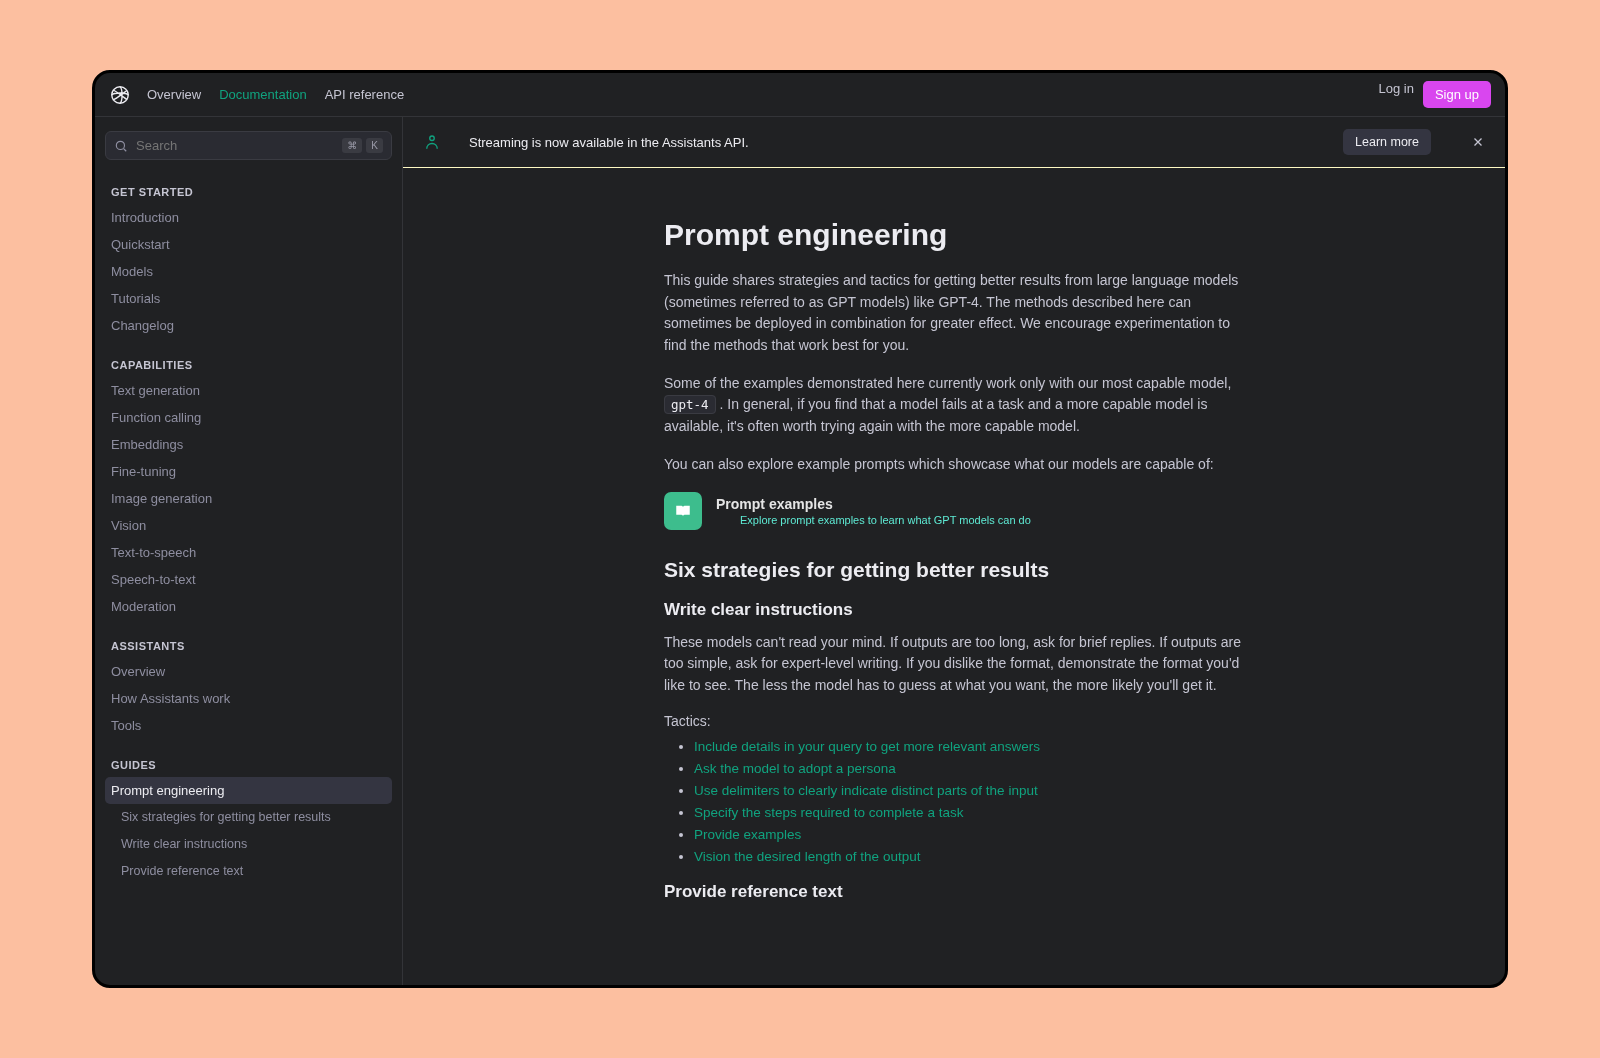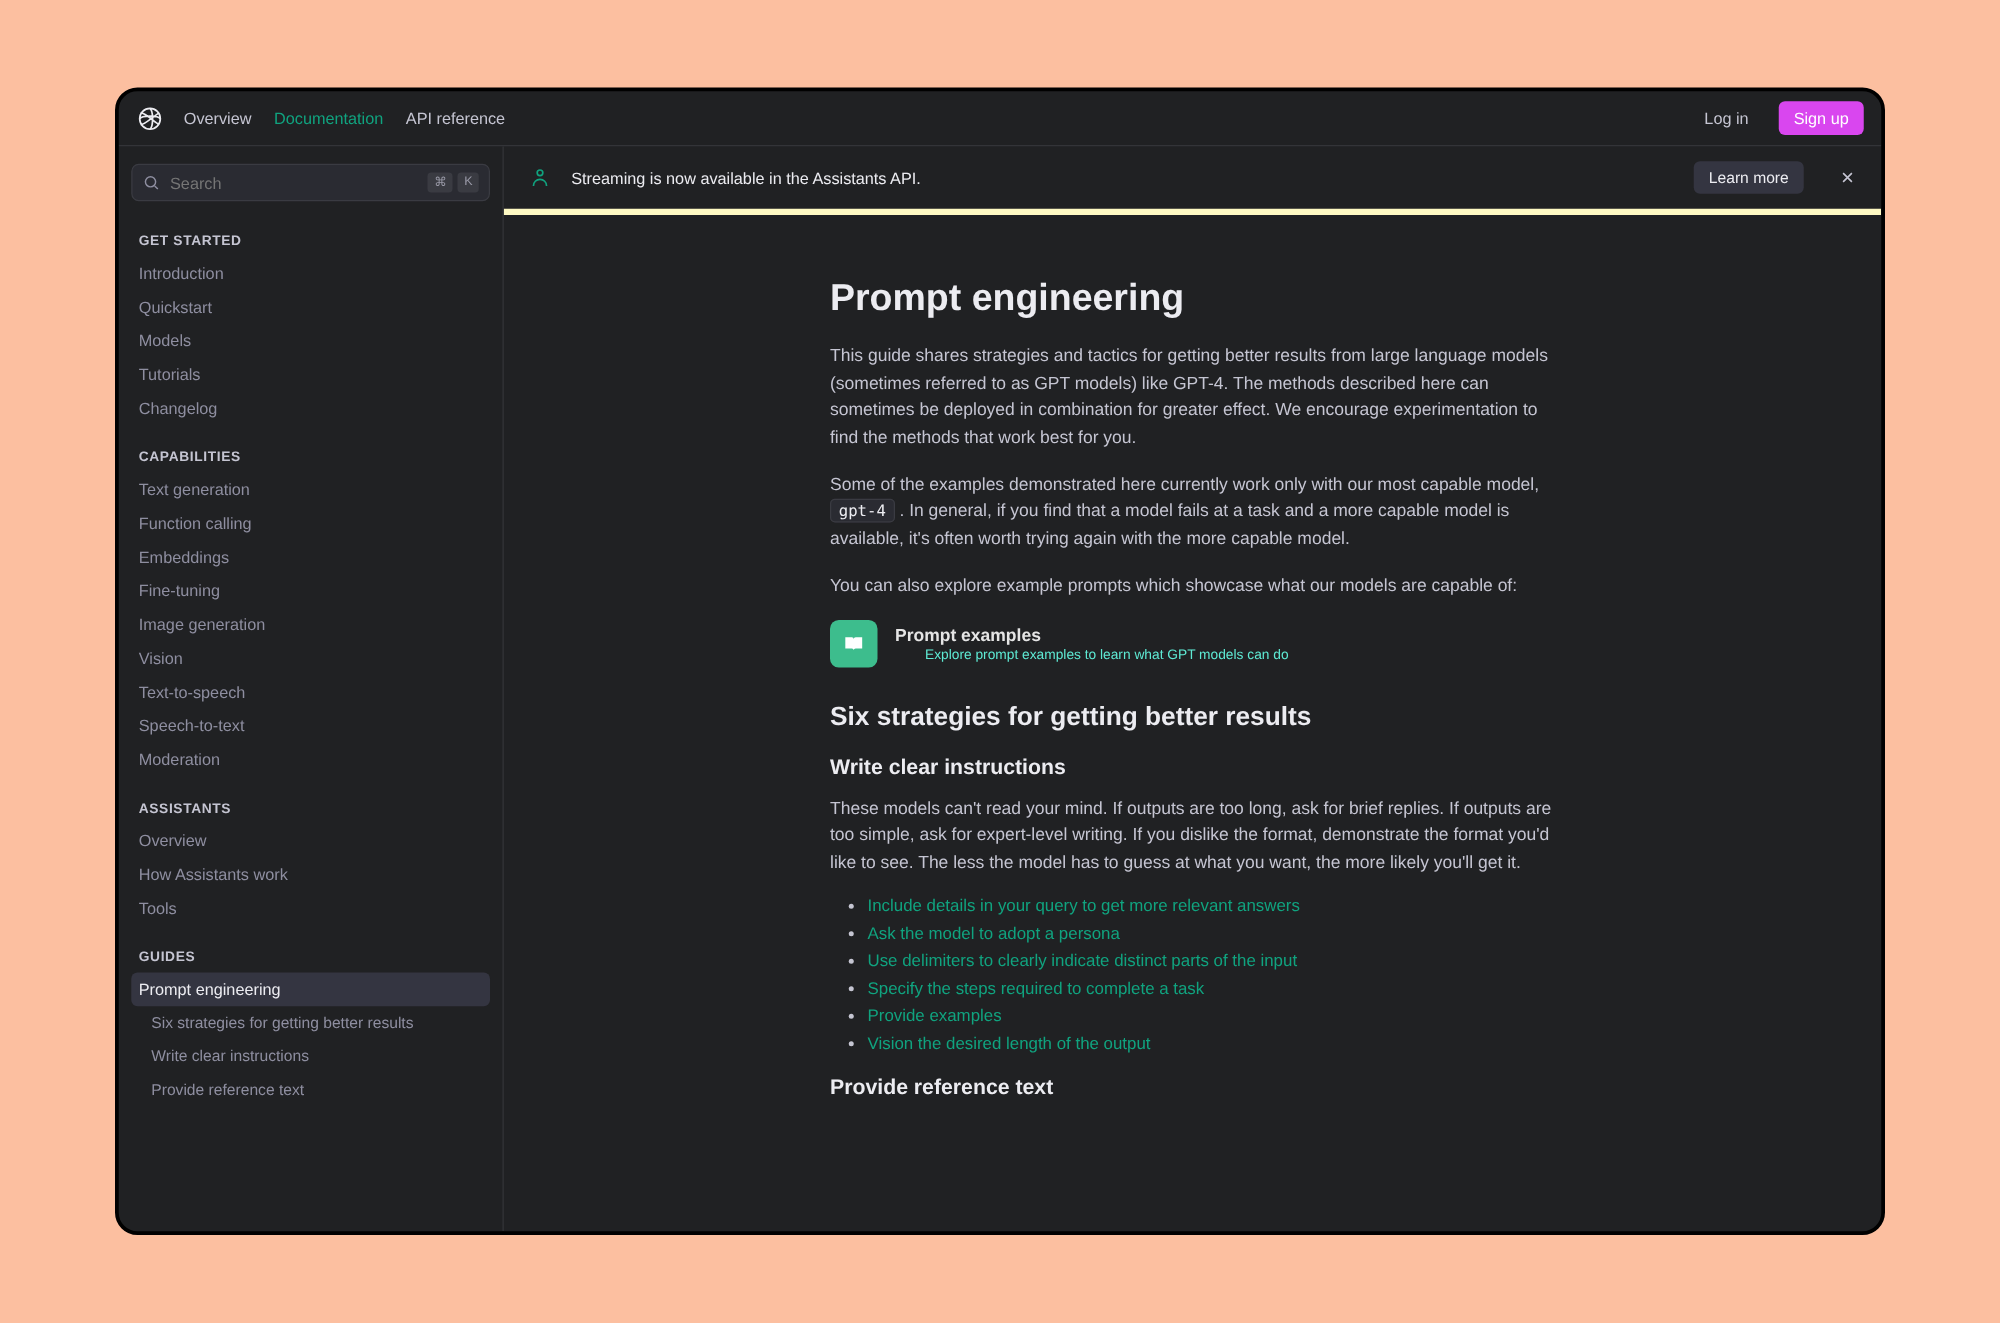--- a/index.html
+++ b/index.html
@@ -24,21 +24,21 @@
   height: 44px;
   display: flex;
   align-items: center;
   padding: 0 14px;
   border-bottom: 1px solid #333438;
 }
 .logo-icon { width: 22px; height: 22px; margin-right: 16px; display:flex; align-items:center; justify-content:center; }
 .topnav { display: flex; gap: 18px; flex: 1; }
 .topnav-item { font-size: 13px; color: #c5c5d2; cursor: pointer; }
 .topnav-item.active { color: #10a37f; }
-.auth { display: flex; align-items: center; gap: 24px; }
+.auth { display: flex; gap: 9px; }
 .login-link { font-size: 13px; color: #c5c5d2; cursor: pointer; }
 .signup-btn {
   background: #d946ef;
   color: #fff;
   font-size: 13px;
   padding: 6px 12px;
   border-radius: 5px;
   cursor: pointer;
 }
 .body { flex: 1; display: flex; overflow: hidden; }
@@ -99,22 +99,22 @@
   padding: 5px 6px 5px 16px;
   border-radius: 5px;
   cursor: pointer;
   line-height: 1.35;
 }
 .main { flex: 1; overflow-y: auto; }
 .banner {
   display: flex;
   align-items: center;
   padding: 12px 20px;
-  border-bottom: 5px solid #fef9c3;
-  gap: 16px;
+  border-bottom: 1px solid #fef9c3;
+  gap: 28px;
 }
 .banner-icon { width: 18px; height: 18px; color: #10a37f; }
 .banner-text { flex: 1; font-size: 13px; color: #ececf1; font-weight:500;}
 .learn-more-btn {
   background: #343541;
   color: #ececf1;
   font-size: 12.5px;
   padding: 6px 12px;
   border-radius: 5px;
   cursor: pointer;
@@ -268,20 +268,21 @@
           <div>
             <div class="card-title">Prompt examples</div>
             <div class="card-sub">Explore prompt examples to learn what GPT models can do</div>
           </div>
         </div>
 
         <h2>Six strategies for getting better results</h2>
 
         <h3>Write clear instructions</h3>
         <p>These models can't read your mind. If outputs are too long, ask for brief replies. If outputs are too simple, ask for expert-level writing. If you dislike the format, demonstrate the format you'd like to see. The less the model has to guess at what you want, the more likely you'll get it.</p>
+        <div class="tactics-label">Tactics:</div>
         <ul class="tactic-list">
           <li>Include details in your query to get more relevant answers</li>
           <li>Ask the model to adopt a persona</li>
           <li>Use delimiters to clearly indicate distinct parts of the input</li>
           <li>Specify the steps required to complete a task</li>
           <li>Provide examples</li>
           <li>Vision the desired length of the output</li>
         </ul>
 
         <h3>Provide reference text</h3>

